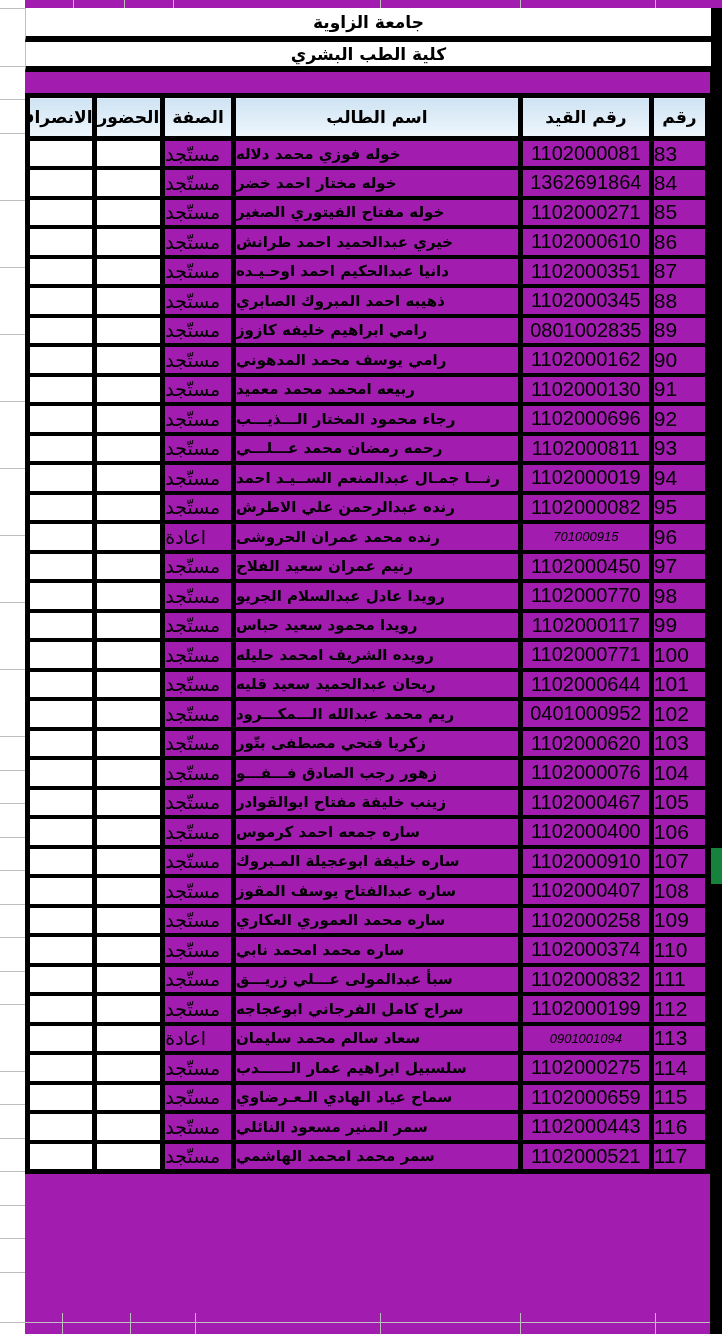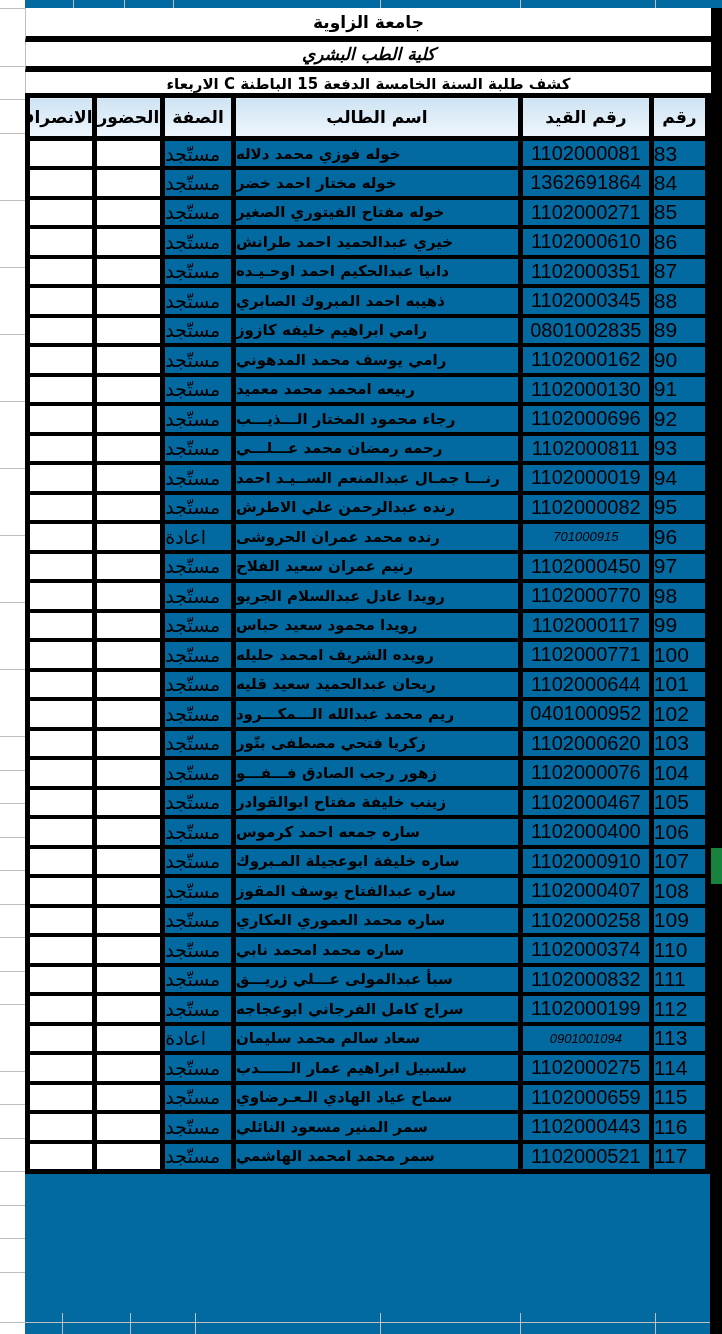--- a/index.html
+++ b/index.html
@@ -5,41 +5,41 @@
   :root{
     --border-black:#000;
     --header-fill-top:#cfe3f3;
     --header-fill-bottom:#eef6fc;
     --grid-gray:#bfbfbf;
     --watermark-gray:#c7c7c7;
     --selection-green:#17823b;
   }
   html,body{margin:0;padding:0;background:#fff;}
   .sheet{
-    position:relative;width:722px;height:1334px;background:#0369a1;overflow:hidden;
+    position:relative;width:722px;height:1334px;background:#a21caf;overflow:hidden;
     font-family:"DejaVu Sans",sans-serif;
   }
   
   .left-margin{
     position:absolute;left:0;top:0;width:25px;height:1334px;
     background:repeating-linear-gradient(to bottom,#fff 0 32.5px,var(--grid-gray) 32.5px 33.5px);
   }
   .vline{position:absolute;width:1px;background:var(--grid-gray);}
   .hline{position:absolute;height:1px;background:var(--grid-gray);}
   .v-top{top:0;height:8px;}
   .v-bot{top:1313px;height:21px;}
   .right-strip{position:absolute;left:710px;top:8px;width:12px;height:1326px;background:var(--border-black);}
   
   .title{
     position:absolute;left:25px;width:685px;text-align:center;background:#fff;
     font-weight:bold;color:#000;overflow:hidden;white-space:nowrap;
     border-left:1px solid var(--grid-gray);
   }
   .t1{top:8px;height:28px;line-height:28px;font-size:17px;border-bottom:6px solid var(--border-black);}
-  .t2{top:42px;height:24px;line-height:24px;font-size:17px;border-bottom:6px solid var(--border-black);font-style:italic;}
+  .t2{top:42px;height:24px;line-height:24px;font-size:17px;border-bottom:6px solid var(--border-black);}
   .t3{top:72px;height:21px;line-height:24px;font-size:15px;}
   
   table.roster{
     position:absolute;left:25px;top:93px;width:685px;
     border-collapse:collapse;table-layout:fixed;direction:rtl;
     border:5px solid var(--border-black);
   }
   table.roster th,table.roster td{
     border-top:4px solid var(--border-black);
     border-bottom:4px solid var(--border-black);
@@ -86,21 +86,20 @@
   <div class="vline v-bot" style="left:62px;"></div>
   <div class="vline v-bot" style="left:130px;"></div>
   <div class="vline v-bot" style="left:195px;"></div>
   <div class="vline v-bot" style="left:380px;"></div>
   <div class="vline v-bot" style="left:520px;"></div>
   <div class="vline v-bot" style="left:655px;"></div>
   <div class="right-strip"></div>
 
   <div class="title t1" dir="rtl">جامعة الزاوية</div>
   <div class="title t2" dir="rtl">كلية الطب البشري</div>
-  <div class="title t3" dir="rtl">كشف طلبة السنة الخامسة الدفعة 15 الباطنة  C  الاربعاء</div>
 
   <table class="roster">
     <colgroup>
       <col style="width:54px">
         <col style="width:126px">
         <col style="width:276px">
       <col style="width:68px">
         <col style="width:66px">
         <col style="width:64px">
     </colgroup>

